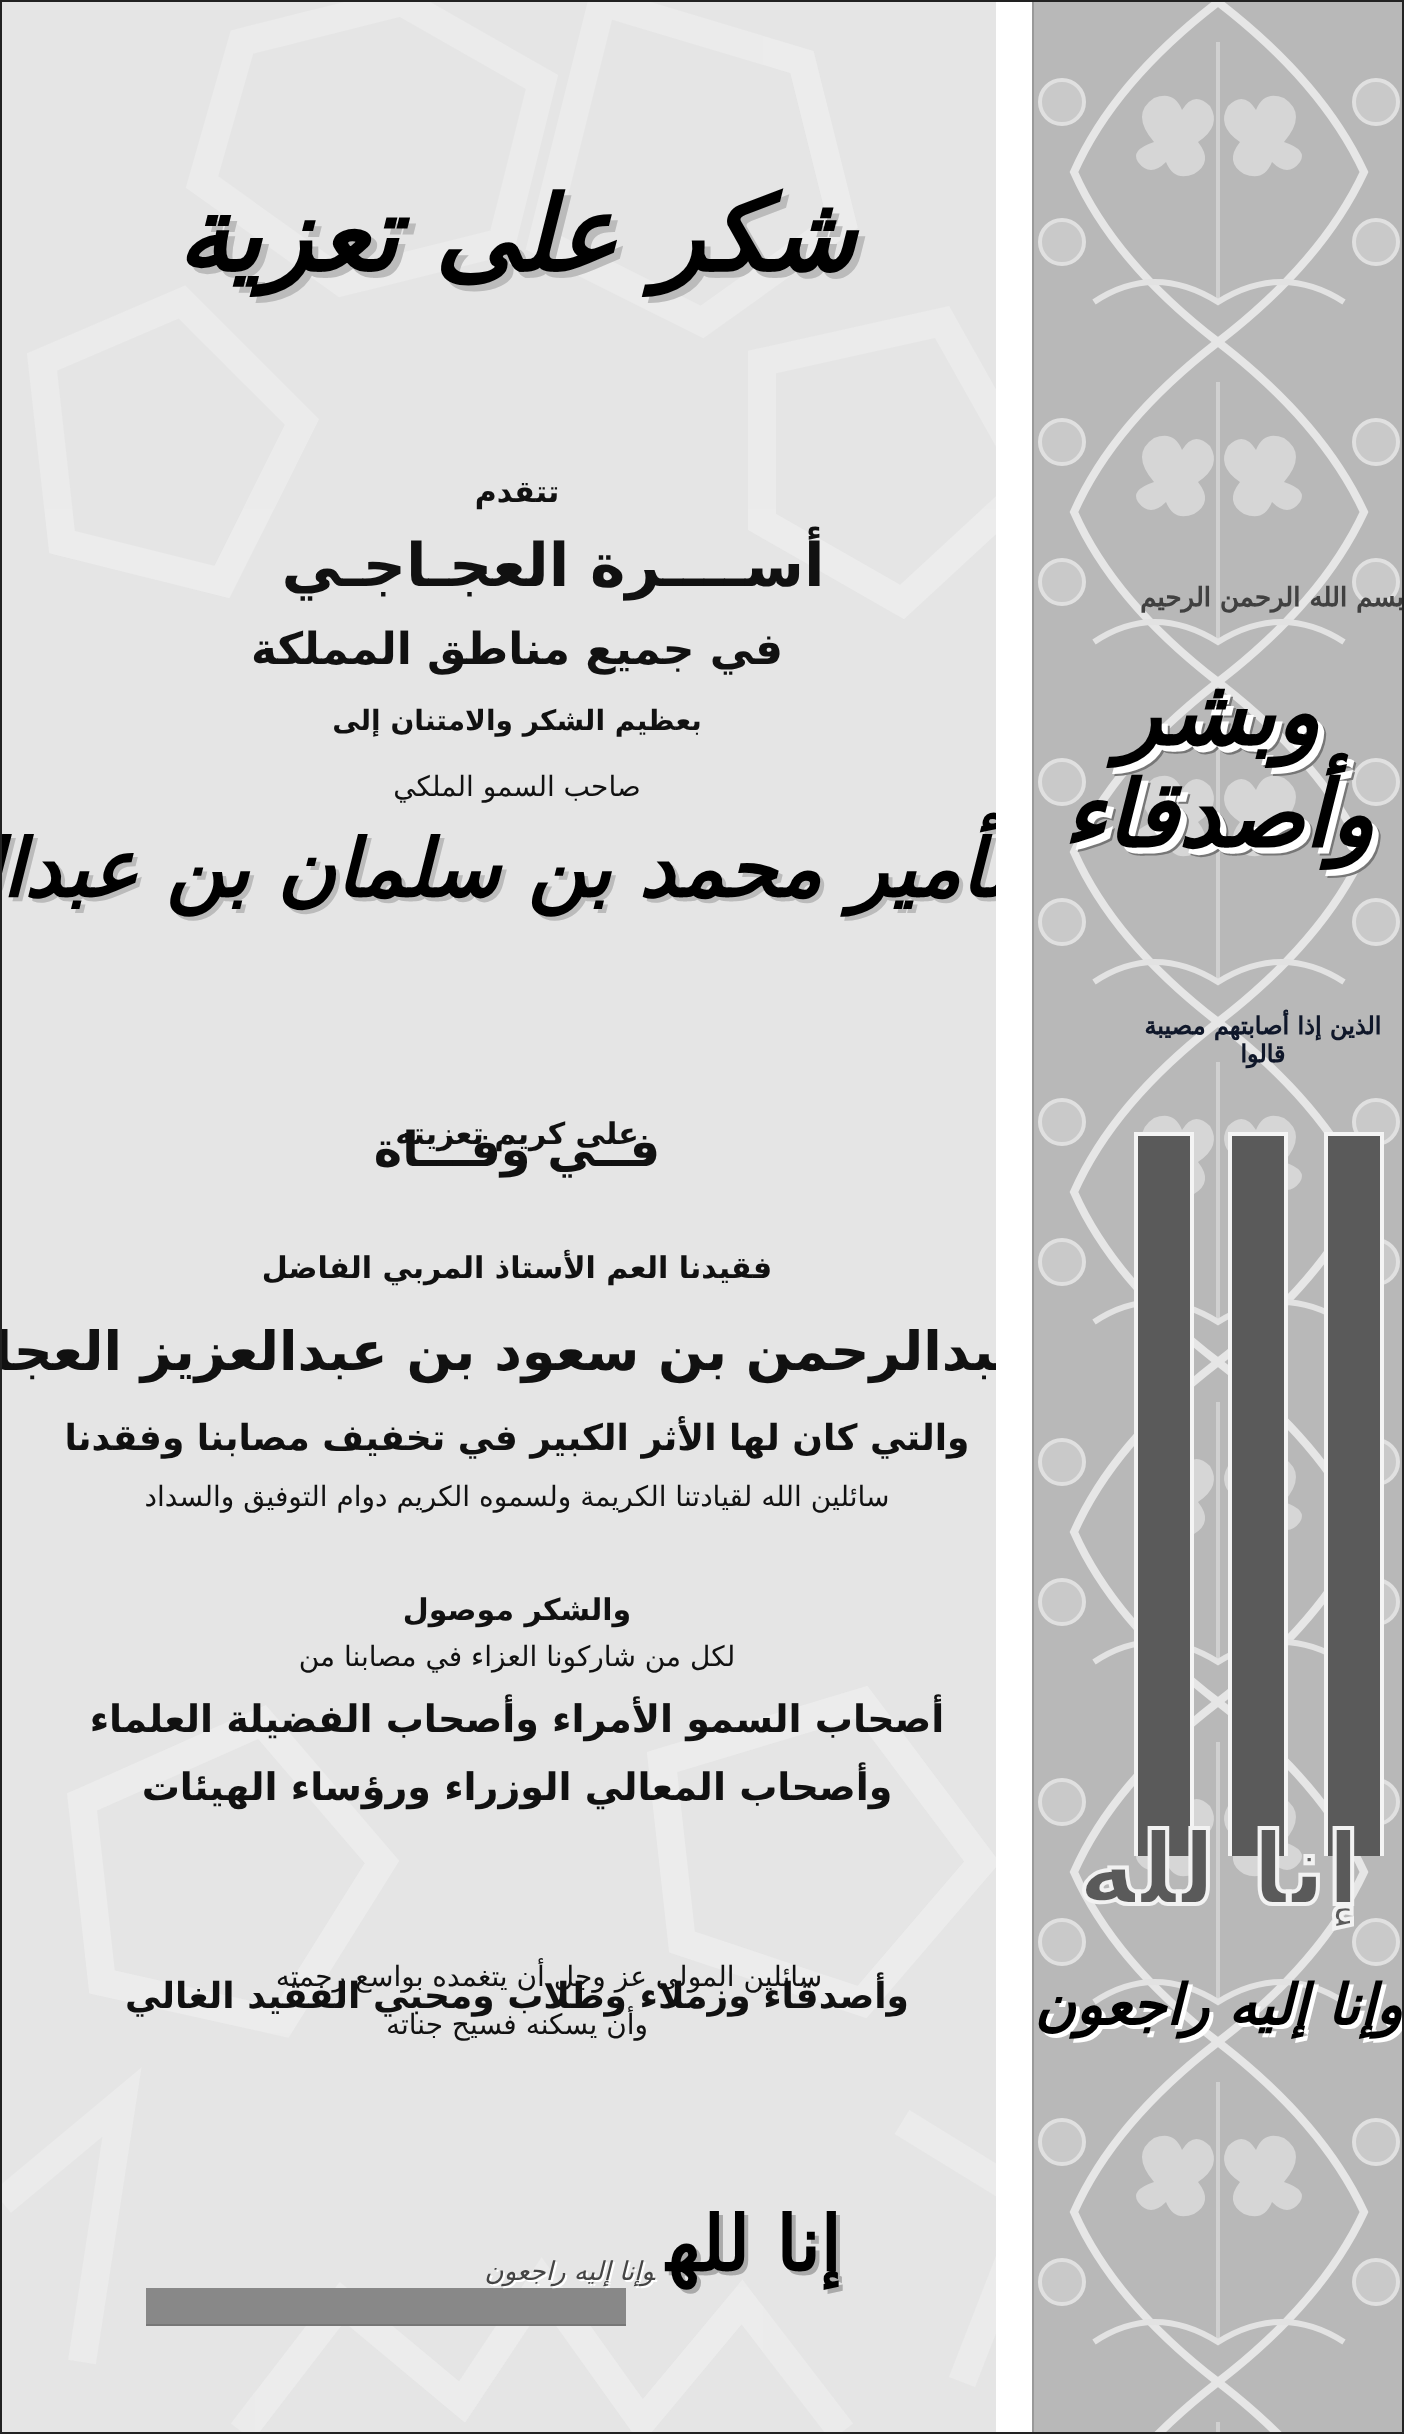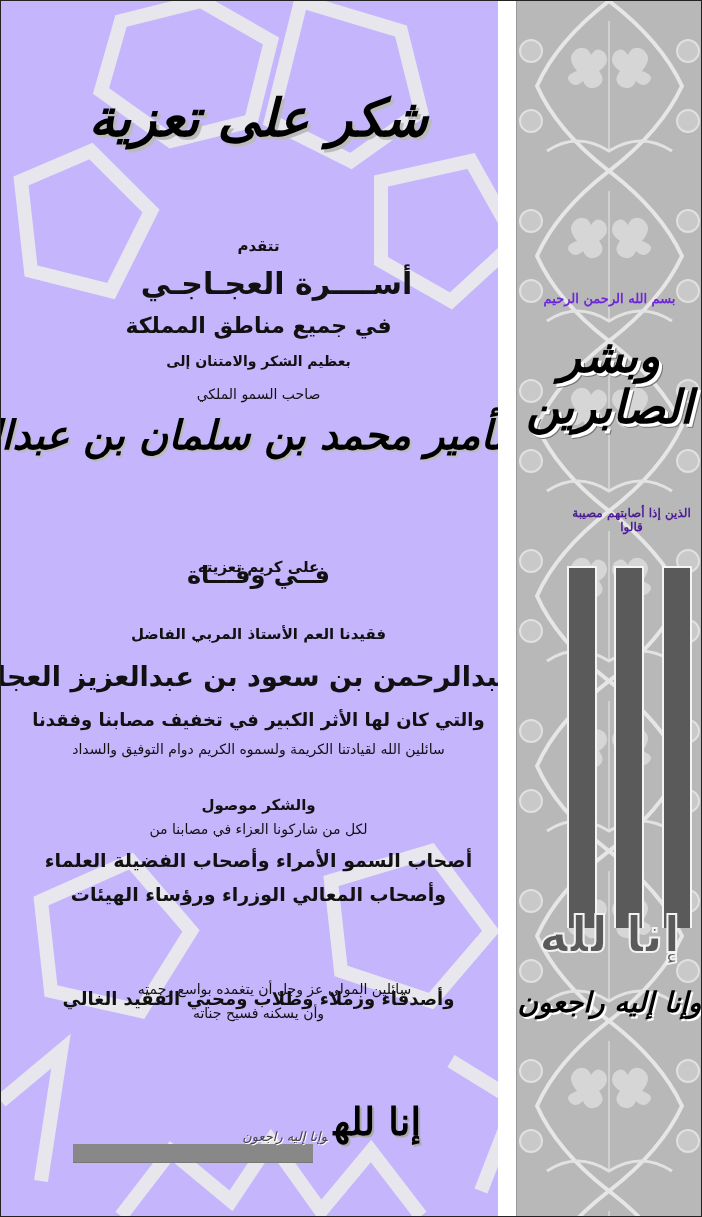--- a/index.html
+++ b/index.html
@@ -1,43 +1,43 @@
 <!DOCTYPE html>
 <html><head>
 <meta charset="utf-8">
 <style>
   html, body { margin:0; padding:0; }
   body { width:702px; height:1217px; overflow:hidden; background:#ffffff; font-family:"DejaVu Sans", sans-serif; }
   .frame { position:relative; width:700px; height:1215px; border:1px solid #222; background:#fff; overflow:hidden; }
 
   
-  .left { position:absolute; left:0; top:0; width:497px; height:1215px; background:#c4b5fd; overflow:hidden; }
+  .left { position:absolute; left:0; top:0; width:497px; height:1215px; background:#e5e5e5; overflow:hidden; }
   .left-bg { position:absolute; inset:0; pointer-events:none; }
   .content { position:absolute; left:0; top:0; width:515px; height:1215px; direction:rtl; text-align:center; }
   .line { position:absolute; left:0; right:0; text-align:center; color:#111; white-space:nowrap; }
 
   .title-callig { top:86px; font-family:"DejaVu Serif", serif; font-size:52px; font-weight:bold; font-style:italic; letter-spacing:-2px; color:#000; text-shadow:3px 3px 0 #bbb; }
   .t-small { font-size:15px; font-weight:bold; }
   .t-reg { font-size:13px; }
   .t-xl { font-size:30px; font-weight:900; font-family:"DejaVu Sans", sans-serif; }
   .t-lg { font-size:22px; font-weight:bold; }
   .t-md { font-size:18px; font-weight:bold; }
   .prince { font-family:"DejaVu Serif", serif; font-size:40px; font-weight:bold; font-style:italic; letter-spacing:-3px; color:#000; text-shadow:2px 2px 0 #bbb; }
 
   .bottom-bar { position:absolute; left:72px; top:1143px; width:240px; height:18px; background:#888; border-bottom:1px solid #777; }
   .bottom-callig { position:absolute; left:120px; top:1098px; width:300px; height:50px; direction:rtl; white-space:nowrap; }
   .bottom-callig .big { font-family:"DejaVu Serif", serif; font-size:38px; font-weight:bold; color:#000; text-shadow:2px 2px 0 #aaa; vertical-align:bottom; }
   .bottom-callig .small { font-family:"DejaVu Serif", serif; font-size:13px; font-style:italic; color:#444; margin-right:6px; text-shadow:1px 1px 0 #fff; vertical-align:bottom; }
 
   
   .right { position:absolute; left:515px; top:0; width:185px; height:1215px; background:#b8b8b8; overflow:hidden; border-left:1px solid #999; }
   .right-bg { position:absolute; inset:0; }
-  .basmala { position:absolute; top:290px; left:0; right:0; text-align:center; direction:rtl; font-family:"DejaVu Serif", serif; font-size:13px; font-weight:bold; color:#6d28d9; }
+  .basmala { position:absolute; top:290px; left:0; right:0; direction:rtl; font-family:"DejaVu Serif", serif; font-size:13px; font-weight:bold; color:#404040; }
   .bashir { position:absolute; top:330px; left:0; right:0; text-align:center; direction:rtl; font-family:"DejaVu Serif", serif; font-size:46px; font-weight:bold; font-style:italic; color:#000; text-shadow:3px 3px 0 #fff, 4px 4px 0 #777; line-height:1.1; }
-  .alladheena { position:absolute; top:505px; left:0; right:0; text-align:center; direction:rtl; font-family:"DejaVu Serif", serif; font-size:12px; font-weight:bold; color:#4c1d95;margin-left:44px; }
+  .alladheena { position:absolute; top:505px; left:0; right:0; text-align:center; direction:rtl; font-family:"DejaVu Serif", serif; font-size:12px; font-weight:bold; color:#0f172a;margin-left:44px; }
   .alif { position:absolute; width:26px; background:#5a5a5a; border:2px solid #f4f4f4; border-bottom:none; }
   .innalillah { position:absolute; top:905px; left:0; right:0; text-align:center; direction:rtl; font-family:"DejaVu Sans", sans-serif; font-size:50px; font-weight:900; color:#5a5a5a; -webkit-text-stroke:2px #f2f2f2; letter-spacing:-1px; }
   .raajioon { position:absolute; top:985px; left:0; right:0; text-align:center; direction:rtl; font-family:"DejaVu Serif", serif; font-size:28px; font-weight:bold; font-style:italic; color:#000; text-shadow:2px 2px 0 #fff; }
 </style>
 </head>
 <body>
 
 <div class="frame">
 
   <div class="left">
@@ -107,21 +107,21 @@
           <path d="M60 70 q-12 -14 0 -22 q10 -4 14 6 q6 -10 14 -2 q6 10 -6 18 q8 10 -2 16 q-10 4 -14 -6 q-8 8 -14 0 q-4 -6 8 -10Z" fill="#d6d6d6"></path>
           <path d="M125 70 q12 -14 0 -22 q-10 -4 -14 6 q-6 -10 -14 -2 q-6 10 6 18 q-8 10 2 16 q10 4 14 -6 q8 8 14 0 q4 -6 -8 -10Z" fill="#d6d6d6"></path>
           <path d="M92 20 L92 150" stroke="#d0d0d0" stroke-width="2"></path>
           <path d="M30 150 Q60 130 92 150 Q124 130 155 150" fill="none" stroke="#e2e2e2" stroke-width="3"></path>
         </pattern>
       </defs>
       <rect width="185" height="1215" fill="url(#arab)"></rect>
     </svg>
 
     <div class="basmala">بسم الله الرحمن الرحيم</div>
-    <div class="bashir">وبشر الصابرين</div>
+    <div class="bashir">وبشر وأصدقاء</div>
     <div class="alladheena">الذين إذا أصابتهم مصيبة قالوا</div>
 
     <div class="alif" style="left:50px; top:565px; height:360px;"></div>
     <div class="alif" style="left:97px; top:565px; height:360px;"></div>
     <div class="alif" style="left:145px; top:565px; height:360px;"></div>
 
     <div class="innalillah">إنا لله</div>
     <div class="raajioon">وإنا إليه راجعون</div>
   </div>
 </div>

